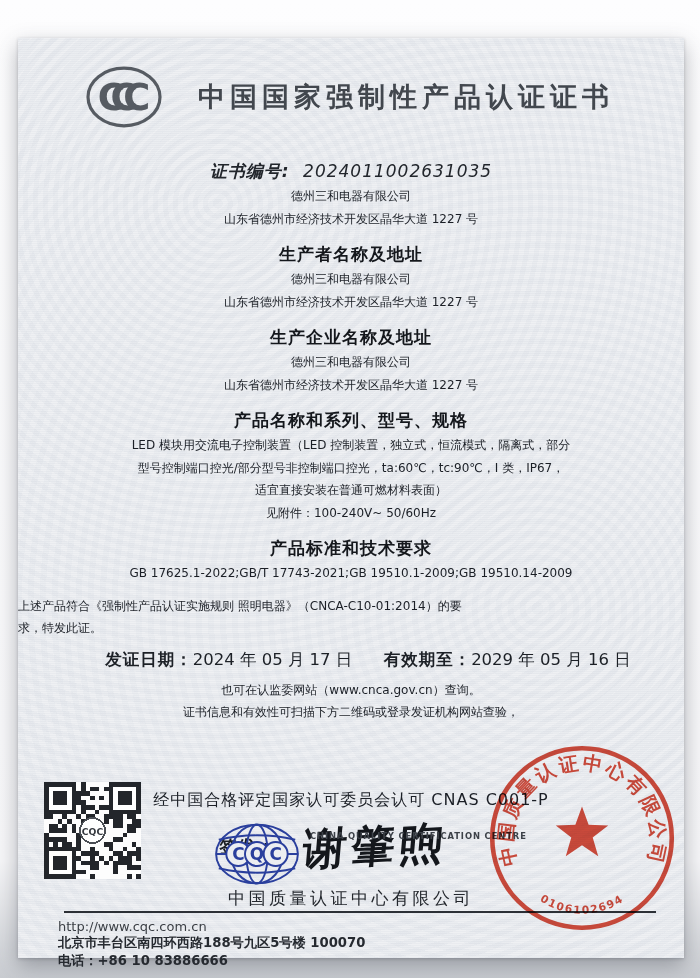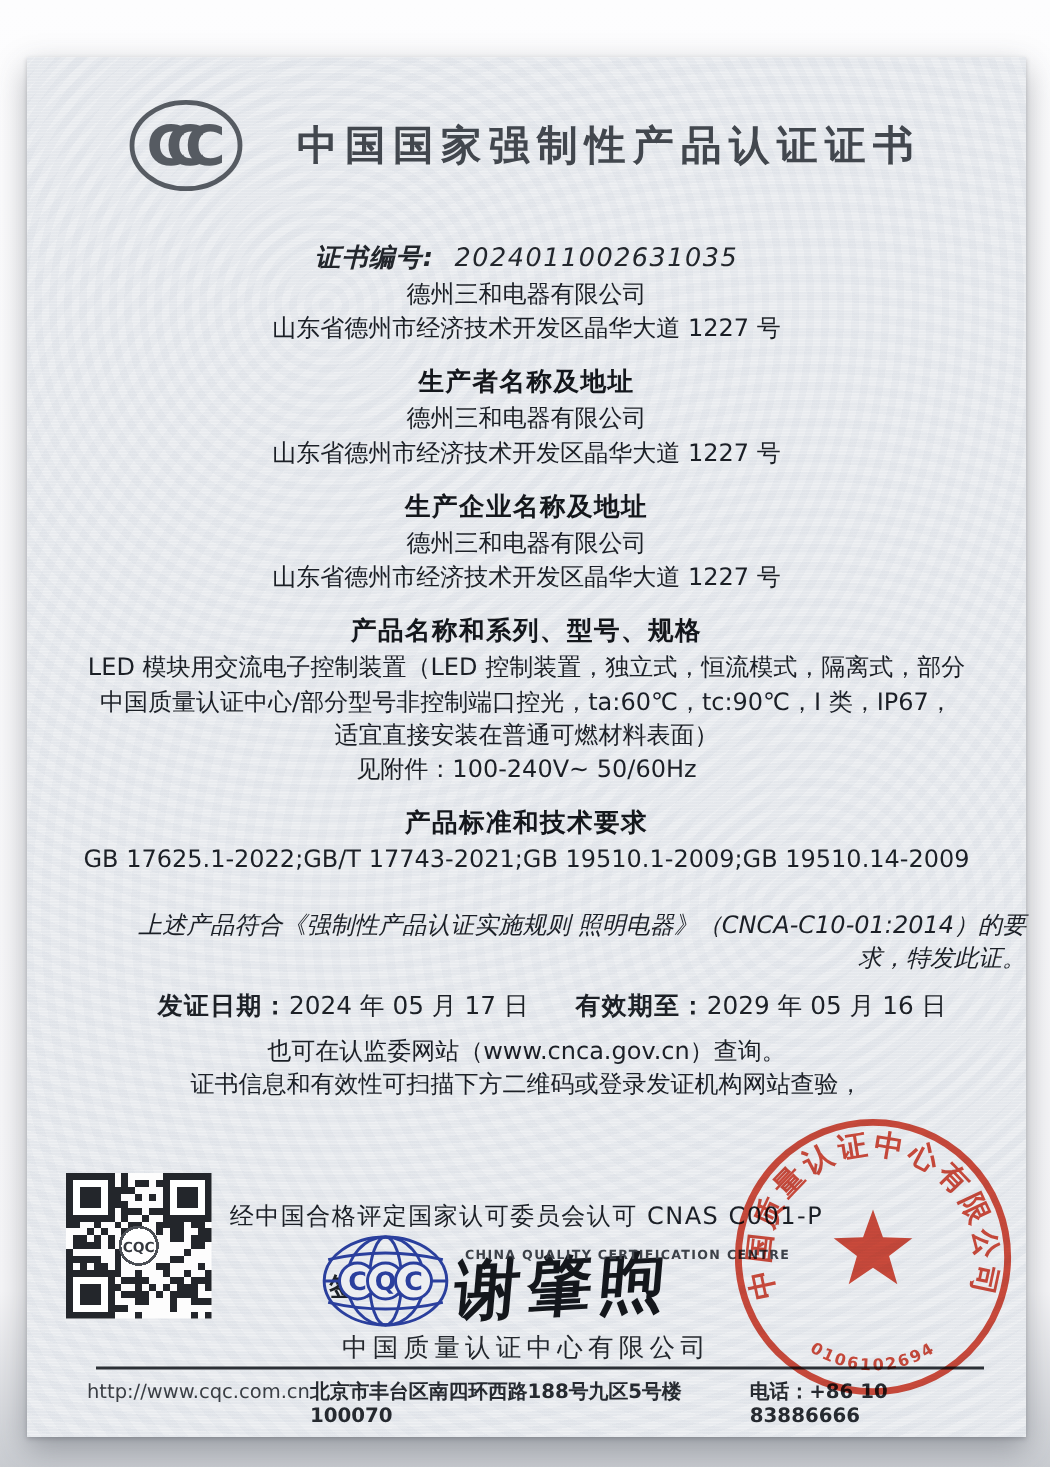--- a/index.html
+++ b/index.html
@@ -19,40 +19,40 @@
     color:#1c2026;
   }
   .header{display:flex;align-items:center;gap:34px;margin:26px 0 0 66px;}
   .ccc-logo{width:80px;height:66px;flex:0 0 auto;}
   .title{font-size:27px;font-weight:bold;color:#42474e;letter-spacing:5px;}
   .certno{margin-top:30px;text-align:center;font-size:17px;color:#22262c;font-style:italic;}
   .certno b{letter-spacing:1px;}
   .certno span{margin-left:8px;letter-spacing:1px;}
   section{margin-top:2px;text-align:center;}
   h3{font-size:17px;font-weight:bold;margin:13px 0 2px;color:#14171c;letter-spacing:1px;}
-  .line{font-size:16px;line-height:22.5px;margin:0;color:#1b1f26;}
-  .statement{margin-top:21px;text-align:right;font-style:italic;}
+  .line{font-size:12px;line-height:22.5px;margin:0;color:#1b1f26;}
+  .statement{margin-top:10px;text-align:left;}
   .dates{margin-top:9px;text-align:center;font-size:16.5px;padding-left:34px;}
   .dates b{letter-spacing:1px;}
   .dates .gap{display:inline-block;width:26px;}
   .verify{margin-top:8px;text-align:center;}
   .accreditation{margin-top:66px;text-align:center;font-size:16px;letter-spacing:1px;color:#1b1f26;}
   .sign-row{margin-top:6px;display:flex;justify-content:center;align-items:center;transform:translateX(-18px);}
   .sign-label{font-size:17px;font-weight:bold;letter-spacing:2px;margin-right:26px;}
   .signature{font-size:44px;font-weight:600;color:#14171c;transform:rotate(-3deg) skewX(-8deg);letter-spacing:4px;}
   .qr{position:absolute;left:26px;top:744px;width:97px;height:97px;}
   .globe{position:absolute;left:194px;top:784px;width:90px;height:64px;}
   .issuer-names{position:absolute;left:292px;top:789px;}
   .issuer-cn{font-size:23px;font-weight:bold;color:#2c3136;letter-spacing:2.5px;}
   .issuer-en{font-size:8.4px;font-weight:bold;color:#3c4148;letter-spacing:0.9px;margin-top:4px;}
   .company{position:absolute;left:0;top:849px;width:100%;text-align:center;
     font-size:17px;font-weight:500;letter-spacing:3.5px;color:#23272d;}
   .rule{position:absolute;left:46px;right:28px;top:873px;height:2px;background:#2c3036;}
   .footer-row{position:absolute;left:40px;right:22px;top:881px;display:flex;
-    align-items:baseline;}
+    align-items:baseline;flex-direction:column;}
   .footer-url{font-size:13px;color:#3a3e44;}
   .footer-address{font-size:13.2px;font-weight:600;color:#262a30;}
   .footer-phone{font-size:13.2px;font-weight:600;color:#262a30;}
   .stamp{position:absolute;left:462px;top:698px;width:204px;height:204px;
     mix-blend-mode:multiply;opacity:.93;}
 </style>
 </head>
 <body>
 
 <div class="paper">
@@ -85,21 +85,21 @@
 
   <section>
     <h3>生产企业名称及地址</h3>
     <p class="line">德州三和电器有限公司</p>
     <p class="line">山东省德州市经济技术开发区晶华大道 1227 号</p>
   </section>
 
   <section>
     <h3>产品名称和系列、型号、规格</h3>
     <p class="line">LED 模块用交流电子控制装置（LED 控制装置，独立式，恒流模式，隔离式，部分</p>
-    <p class="line">中国质量认证中心/部分型号非控制端口控光，ta:60℃，tc:90℃，Ⅰ 类，IP67，</p>
+    <p class="line">型号控制端口控光/部分型号非控制端口控光，ta:60℃，tc:90℃，Ⅰ 类，IP67，</p>
     <p class="line">适宜直接安装在普通可燃材料表面）</p>
     <p class="line">见附件：100-240V~ 50/60Hz</p>
   </section>
 
   <section>
     <h3>产品标准和技术要求</h3>
     <p class="line">GB 17625.1-2022;GB/T 17743-2021;GB 19510.1-2009;GB 19510.14-2009</p>
   </section>
 
   <div class="statement">

